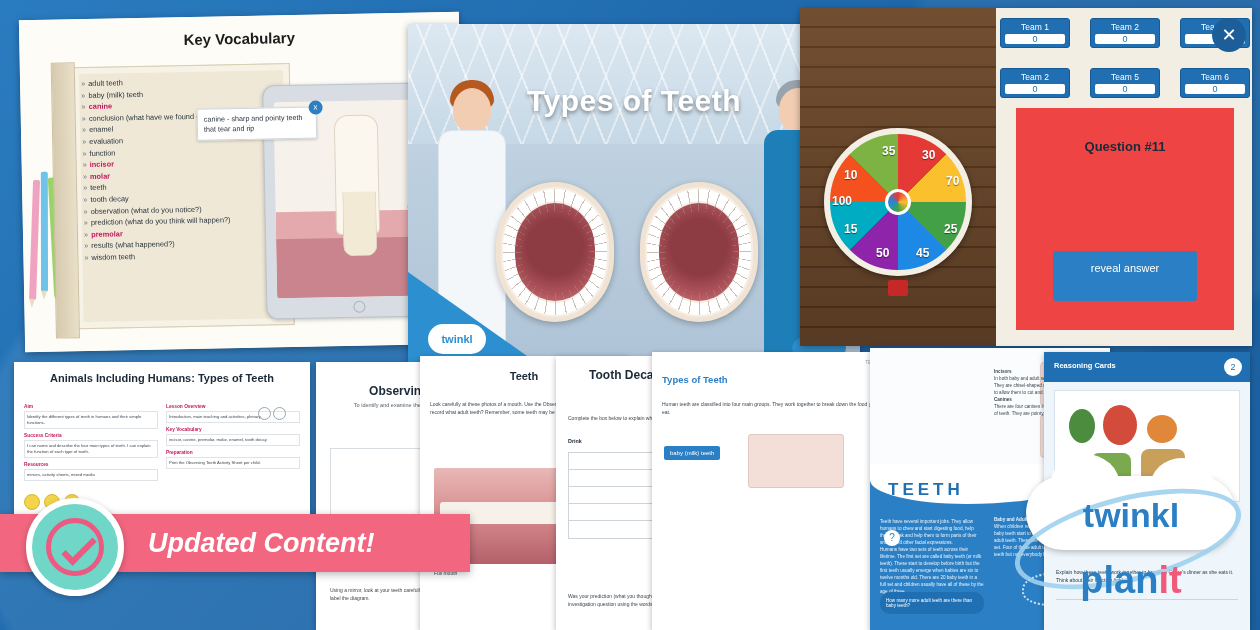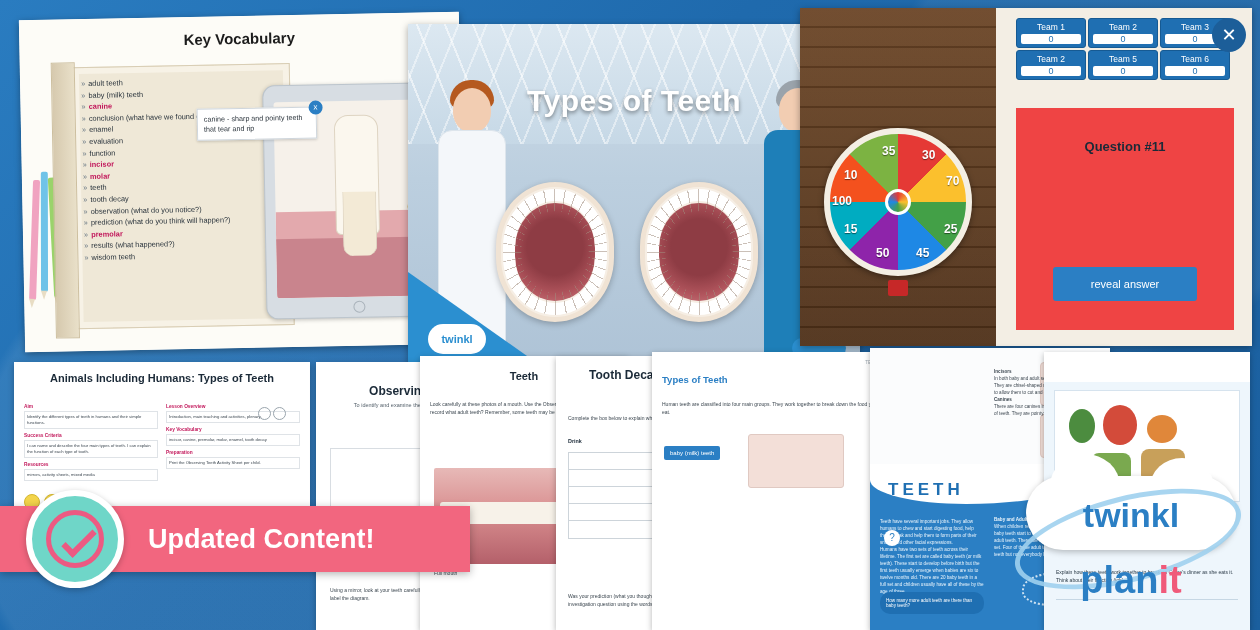--- a/index.html
+++ b/index.html
@@ -168,32 +168,32 @@
       #00acc1 225deg 270deg,
       #f4511e 270deg 315deg,
       #7cb342 315deg 360deg);
     border:6px solid #f4efe4; box-shadow:0 2px 6px rgba(0,0,0,.4);
   }
   .wheel .hub{ position:absolute; left:50%; top:50%; width:26px; height:26px; margin:-13px; border-radius:50%;
     background:conic-gradient(#e53935,#fbc02d,#43a047,#1e88e5,#e53935); border:3px solid #fff;}
   .wnum{ position:absolute; color:#fff; font-size:12px; font-weight:bold; text-shadow:0 1px 1px rgba(0,0,0,.5); }
   .pointer{ position:absolute; left:88px; top:272px; width:20px; height:16px; background:#c62828; border-radius:2px;}
   .quiz-right{ position:absolute; left:196px; top:0; right:0; bottom:0; background:#f3eee4;}
-  .teams{ position:absolute; left:20px; top:10px; display:grid; grid-template-columns:repeat(3,70px); gap:2px;}
+  .teams{ position:absolute; left:4px; top:10px; display:grid; grid-template-columns:repeat(3,70px); gap:20px;}
   .team{ background:#1f6fb2; border:1px solid #165a93; border-radius:3px; text-align:center; color:#fff; padding:3px 0;}
   .team .tname{ font-size:8.5px; }
   .team .tscore{ font-size:9px; background:#fff; color:#1f6fb2; margin:2px 4px 0; border-radius:2px;}
   .qcard{
     position:absolute; left:20px; top:100px; right:18px; bottom:16px;
     background:#ef4444; border:3px solid #ef4444;
   }
   .qnum{ text-align:center; font-size:13px; font-weight:bold; color:#1b2a38; margin-top:28px;}
   .qtext{ text-align:center; font-size:11px; color:#243342; margin-top:8px; line-height:15px;}
   .reveal{
-    position:absolute; left:34px; right:34px; bottom:26px; height:34px; background:#2b7fc4; color:#fff;
+    position:absolute; left:34px; right:34px; bottom:26px; height:50px; background:#2b7fc4; color:#fff;
     border-radius:3px; text-align:center; line-height:34px; font-size:11px;
   }
   .close-x{
     position:absolute; right:14px; top:18px; width:34px; height:34px; border-radius:50%;
     background:#1c5e99; color:#fff; text-align:center; line-height:34px; font-size:18px; z-index:30;
   }
 
   
   .doc-sheet{ position:absolute; background:#fff; box-shadow:0 2px 6px rgba(0,0,0,.3); overflow:hidden;}
   .sheet-title{ text-align:center; font-weight:bold; color:#1b2a38; }
@@ -283,22 +283,22 @@
   .planit .tw{ position:absolute; left:0; right:0; top:26px; text-align:center; font-size:34px; font-weight:bold; color:#2b7fc4; z-index:2;}
   .planit .ring{
     position:absolute; left:-6px; top:26px; width:232px; height:86px; border:5px solid #9fd0ee;
     border-radius:50%; transform:rotate(-14deg); opacity:.9;
   }
   .planit .pl{ position:absolute; left:0; right:0; bottom:18px; text-align:center; font-size:38px; color:#2b7fc4; font-weight:bold;}
   .planit .pl em{ font-style:normal; color:#f05a7a; }
 
   
   .ribbon{
-    position:absolute; left:0; bottom:58px; width:470px; height:66px;
-    background:#f2667f; z-index:40; box-shadow:0 2px 8px rgba(0,0,0,.3);
+    position:absolute; left:0; bottom:58px; width:470px; height:58px;
+    background:#f2667f; z-index:40; box-shadow:0 2px 8px rgba(0,0,0,.3);font-style:italic;
   }
   .ribbon .txt{
     position:absolute; left:148px; top:0; right:20px; bottom:0; display:flex; align-items:center;
     color:#fff; font-size:27px; font-weight:bold;
   }
   .ribbon .badge{
     position:absolute; left:26px; top:-16px; width:98px; height:98px; border-radius:50%;
     background:#6fd6c8; border:6px solid #fff; box-shadow:0 2px 6px rgba(0,0,0,.25);
   }
   .ribbon .badge .tickring{
@@ -542,20 +542,24 @@
   <div class="s6-col s6-r2">
     <b>Baby and Adult Teeth</b>
     <div>When children reach the age of around five or six, baby teeth start to fall out. They are replaced by adult teeth. There are 32 adult teeth in a complete set. Four of these adult teeth are called wisdom teeth but not everybody has them.</div>
   </div>
   <div class="s6-icon">?</div>
   <div class="s6-bubble">How many more adult teeth are there than baby teeth?</div>
   <div class="s6-tooth"></div>
 </div>
 
 <div class="doc-sheet" id="sheet7">
+  <div class="r-top">
+    <span>Reasoning Cards</span>
+    <div class="r-badge">2</div>
+  </div>
   <div class="r-body">
     <div class="r-img">
       <div class="veg" style="left:14px;top:18px;width:26px;height:34px;background:#4c8c3f;"></div>
       <div class="veg" style="left:48px;top:14px;width:34px;height:40px;background:#d34b3a;"></div>
       <div class="veg" style="left:92px;top:24px;width:30px;height:28px;background:#e0873a;"></div>
       <div class="veg" style="left:36px;top:62px;width:40px;height:30px;background:#7aa94f;border-radius:8px;"></div>
       <div class="veg" style="left:86px;top:58px;width:44px;height:34px;background:#c8a05a;border-radius:8px;"></div>
     </div>
     <div class="r-cap">This is Grace's dinner.</div>
     <div class="r-q">Explain how these teeth work together to break up Grace's dinner as she eats it. Think about their function (job).</div>

